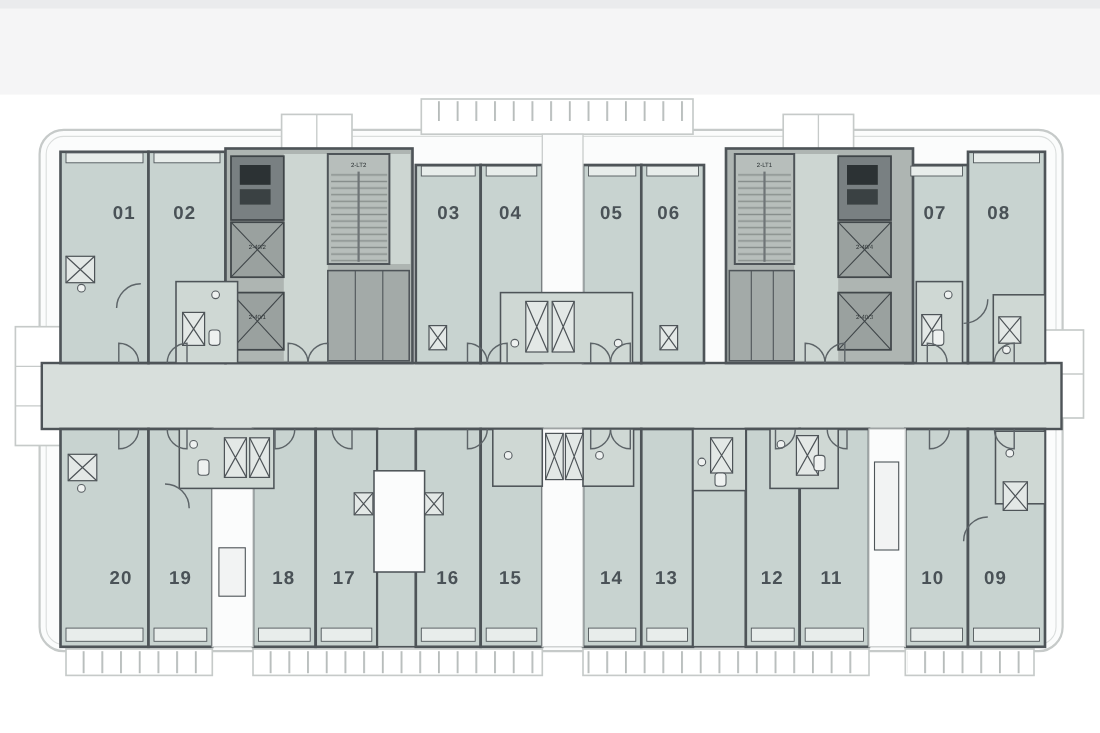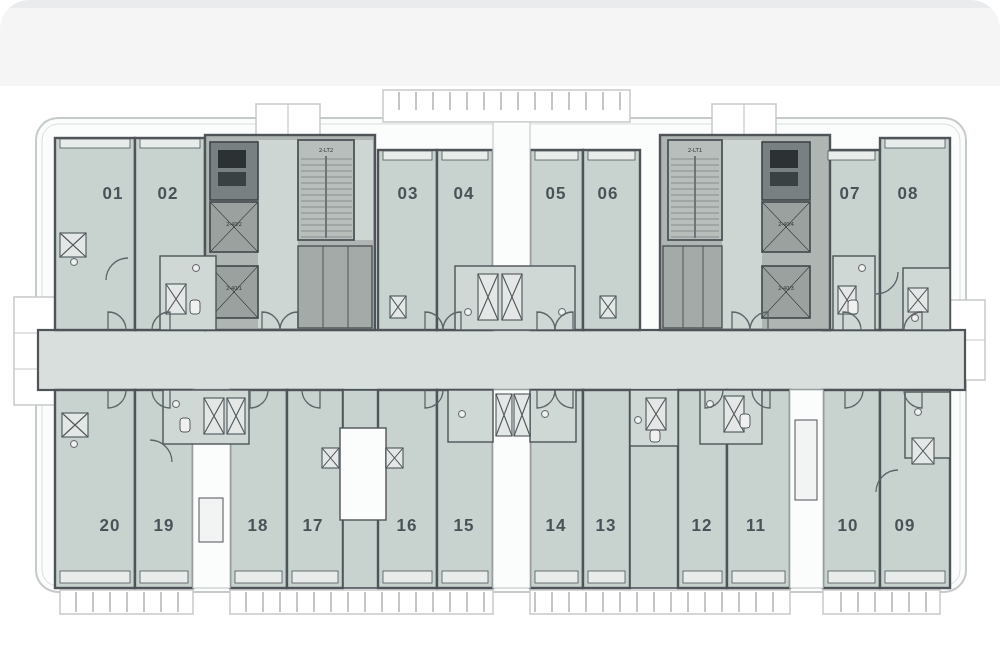--- a/index.html
+++ b/index.html
@@ -1,17 +1,17 @@
 <!DOCTYPE html>
 <html><head>
 <meta charset="utf-8">
 <style>
   html,body{margin:0;padding:0;background:#ffffff;}
   body{font-family:"Liberation Sans", sans-serif;}
-  #stage{position:relative;width:1000px;height:666px;background:#ffffff;overflow:hidden;border-radius:29px;}
+  #stage{position:relative;width:1000px;height:666px;background:#ffffff;overflow:hidden;}
   #stage svg{display:block;}
   text{font-family:"Liberation Sans", sans-serif;}
   .unit-num{font-size:17px;font-weight:bold;fill:#4a5257;letter-spacing:1px;}
   .tiny{font-size:5.5px;fill:#2e3436;}
 </style>
 </head>
 <body>
 
 <div id="stage">
 <svg width="1000" height="666" viewBox="0 0 1000 666">

